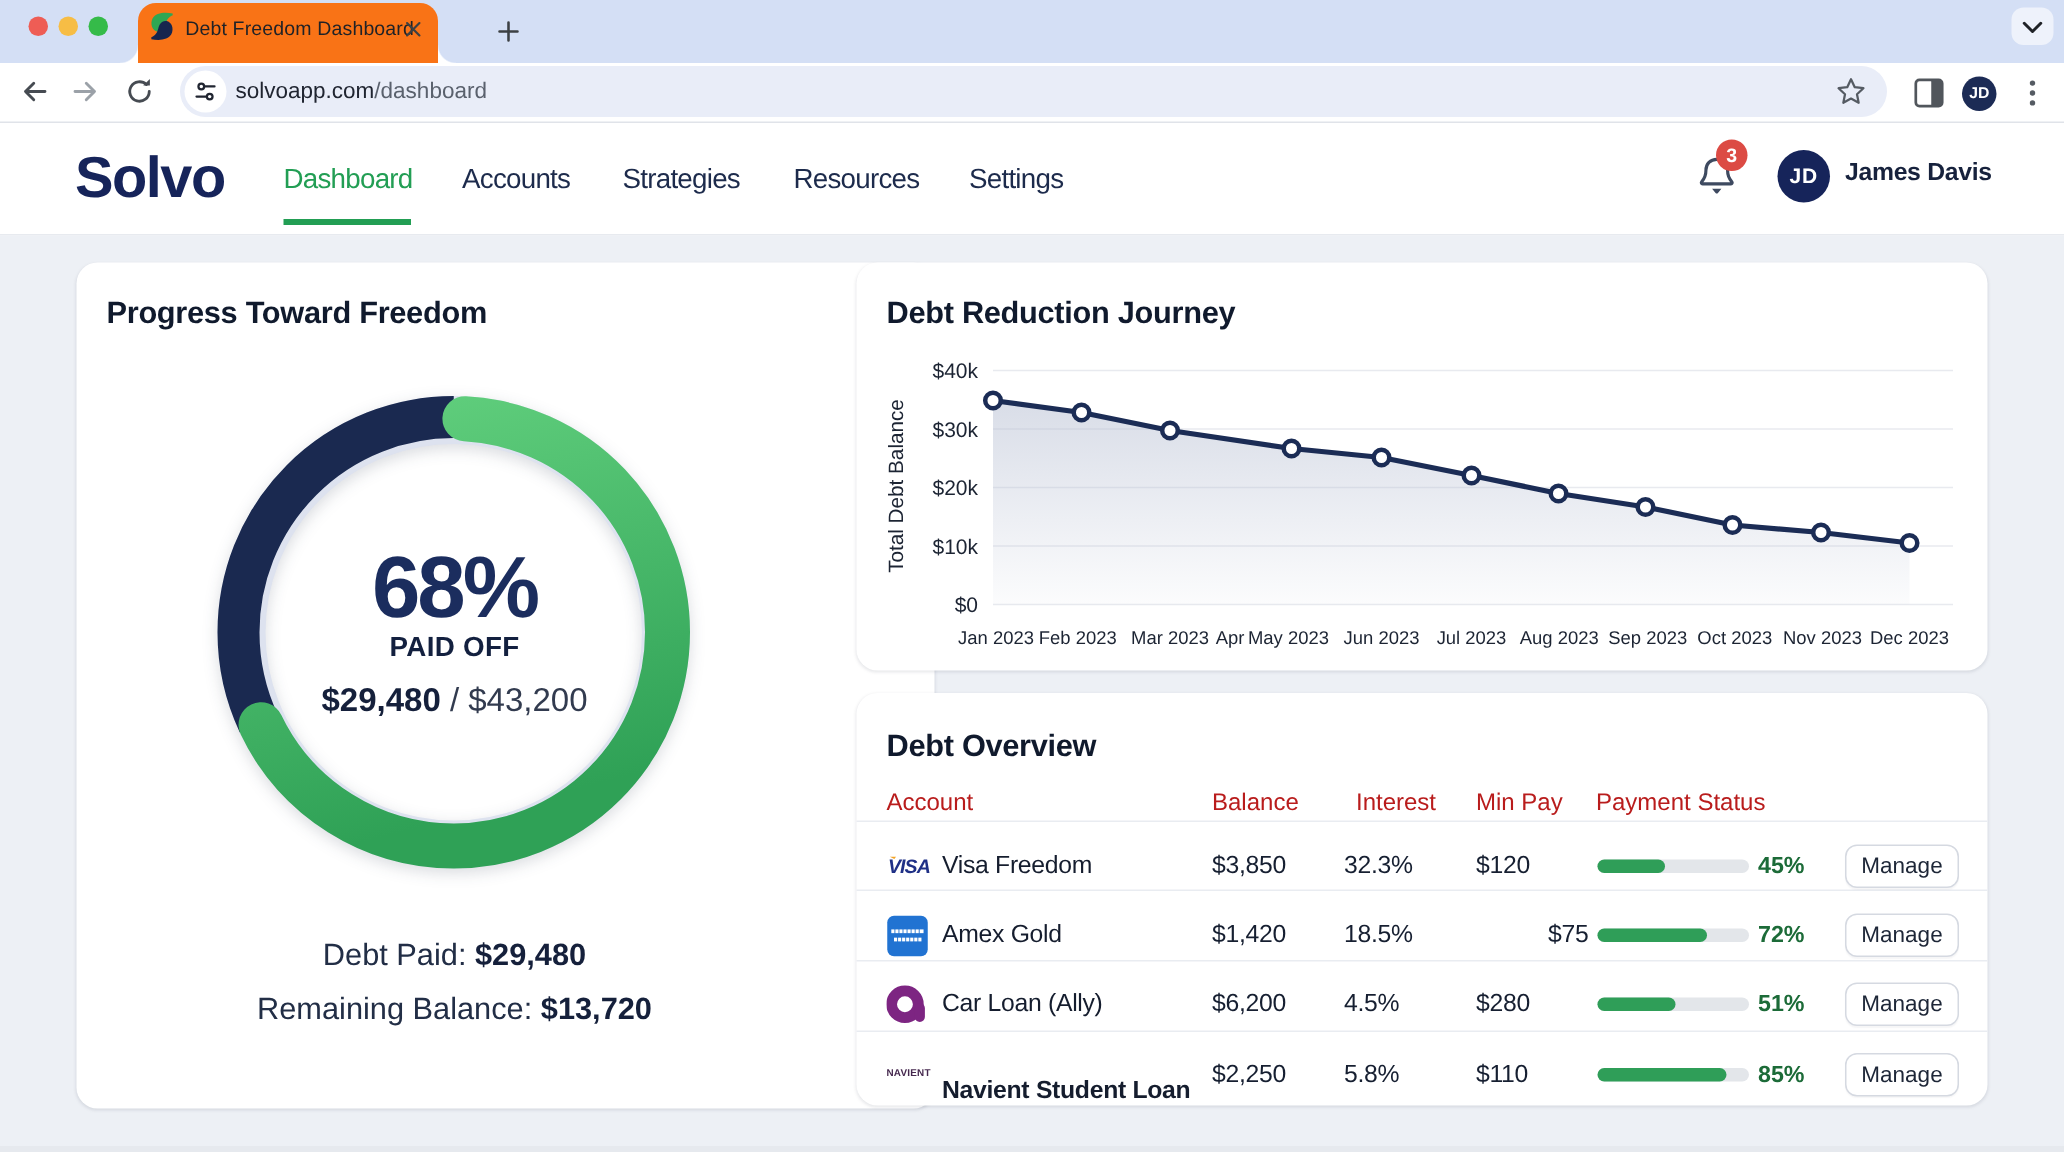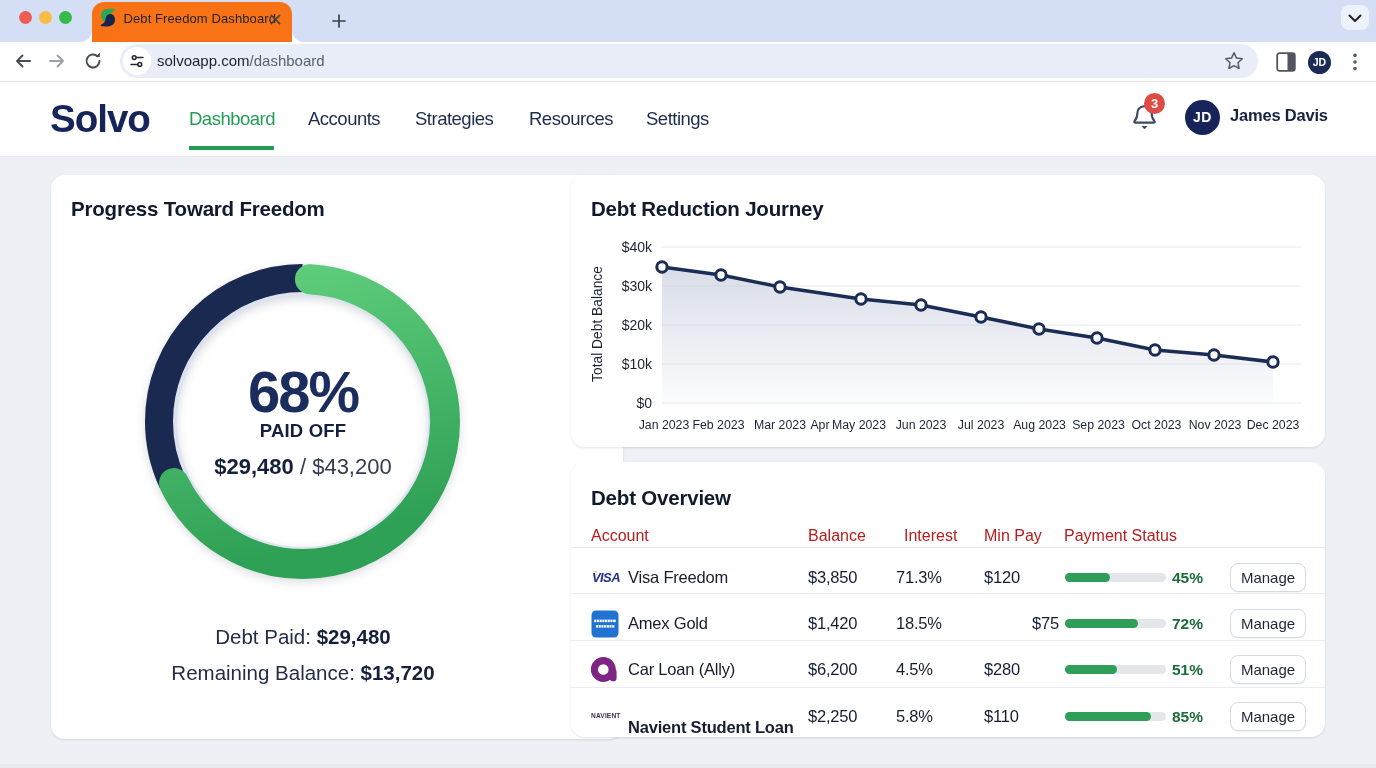--- a/index.html
+++ b/index.html
@@ -229,21 +229,21 @@
   <div class="divline" style="top:131px;"></div>
   <div class="divline" style="top:178px;"></div>
   <div class="divline" style="top:225px;"></div>
 
   <svg class="rowicon" style="top:106px;" width="34" height="18" viewBox="0 0 34 18">
     <text x="1" y="14" font-size="13" font-weight="700" font-style="italic" fill="#1f3086" letter-spacing="-0.6" font-family="Liberation Sans">VISA</text>
     <path d="M2.2 3.2 L6.4 3.2 L5.2 4.6 Z" fill="#f4a427"></path>
   </svg>
   <span class="tdname" style="left:57px; top:106px;">Visa Freedom</span>
   <span class="tdnum" style="left:237px; top:106px;">$3,850</span>
-  <span class="tdnum" style="left:325px; top:106px;">71.3%</span>
+  <span class="tdnum" style="left:325px; top:106px;">32.3%</span>
   <span class="tdnum" style="left:413px; top:106px;">$120</span>
   <div class="bar" style="top:111px;">
       <i style="width:45%"></i>
     </div>
   <span class="pctg" style="left:572px; top:107px;">45%</span>
   <div class="manage" style="top:101px;">Manage</div>
 
   <svg class="rowicon" style="top:148px;" width="28" height="28" viewBox="0 0 28 28">
     <rect x="0.5" y="0.5" width="27" height="27" rx="4.5" fill="#2173d2"></rect>
     <g fill="#fff">

